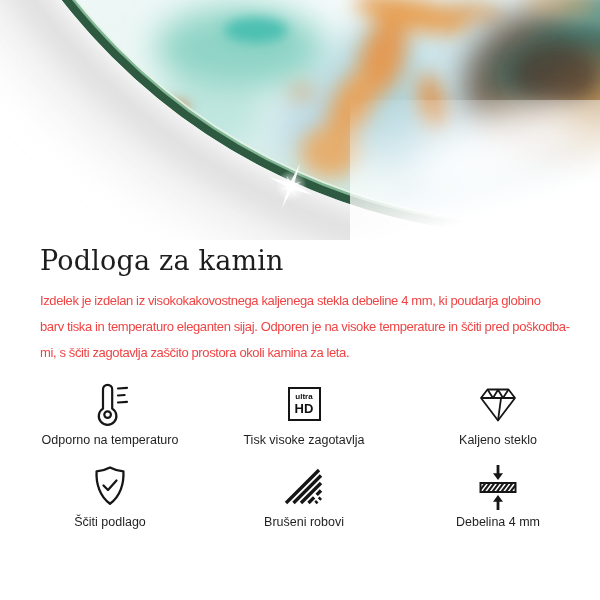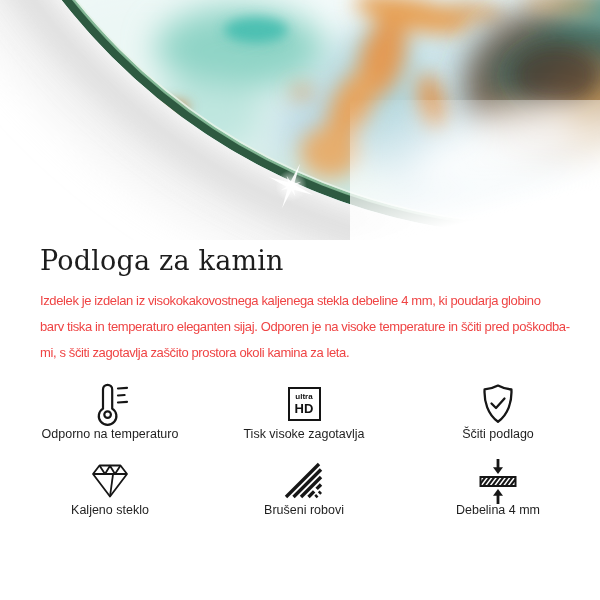--- a/index.html
+++ b/index.html
@@ -15,21 +15,21 @@
   .title span { display:block; }
 
   .desc { margin-top:11px; color:#ef4444; font-size:13px; line-height:26px;
           letter-spacing:-0.38px; white-space:nowrap; }
   .desc div { height:26px; }
 
   .grid { margin:15px 0 0 -27px; width:582px; display:grid;
           grid-template-columns:repeat(3,1fr); row-gap:16px; }
   .cell { display:flex; flex-direction:column; align-items:center; }
   .iconbox { height:46px; display:flex; align-items:center; justify-content:center; }
-  .feature-label { font-size:12.5px; color:#1f1f1f; }
+  .feature-label { margin-top:6px; font-size:12.5px; color:#1f1f1f; }
 
   .hdbox { width:29px; height:30px; border:2.6px solid #141414; border-radius:0;
            display:flex; flex-direction:column; align-items:center; justify-content:center;
            line-height:1; color:#111; background:#fff; }
   .hd-top { font-size:8px; font-weight:700; }
   .hd-bottom { font-size:13px; font-weight:700; margin-top:1px; }
 
   svg.icon { display:block; }
 </style>
 </head>
@@ -172,38 +172,38 @@
           <div class="hdbox">
             <span class="hd-top">ultra</span>
             <span class="hd-bottom">HD</span>
           </div>
         </div>
         <div class="feature-label">Tisk visoke zagotavlja</div>
       </div>
 
       <div class="cell">
         <div class="iconbox">
-          <svg class="icon" width="48" height="48" viewBox="0 0 48 48" fill="none" stroke="#161616" stroke-width="2.3" stroke-linejoin="round" stroke-linecap="round">
-            <path d="M24,5.6 C27.6,7.6 32.4,9 37.4,9.4 C38.1,21.5 34.2,34.6 24,41.8 C13.8,34.6 9.9,21.5 10.6,9.4 C15.6,9 20.4,7.6 24,5.6 Z"></path>
-            <path d="M17.5,23.5 L22,28 L30.5,18.5"></path>
-          </svg>
-        </div>
-        <div class="feature-label">Ščiti podlago</div>
-      </div>
-
-      <div class="cell">
-        <div class="iconbox">
           <svg class="icon" width="48" height="48" viewBox="0 0 48 48" fill="none" stroke="#161616" stroke-width="1.8" stroke-linejoin="round">
             <path d="M13.5,9.5 H34.5 L41,18 L24,40.5 L7,18 Z"></path>
             <path d="M7,18 H41"></path>
             <path d="M13.5,9.5 L19,18 L24,9.8 L29,18 L34.5,9.5"></path>
             <path d="M24,40.5 L27,18.4"></path>
           </svg>
         </div>
         <div class="feature-label">Kaljeno steklo</div>
+      </div>
+
+      <div class="cell">
+        <div class="iconbox">
+          <svg class="icon" width="48" height="48" viewBox="0 0 48 48" fill="none" stroke="#161616" stroke-width="2.3" stroke-linejoin="round" stroke-linecap="round">
+            <path d="M24,5.6 C27.6,7.6 32.4,9 37.4,9.4 C38.1,21.5 34.2,34.6 24,41.8 C13.8,34.6 9.9,21.5 10.6,9.4 C15.6,9 20.4,7.6 24,5.6 Z"></path>
+            <path d="M17.5,23.5 L22,28 L30.5,18.5"></path>
+          </svg>
+        </div>
+        <div class="feature-label">Ščiti podlago</div>
       </div>
 
       <div class="cell">
         <div class="iconbox">
           <svg class="icon" width="48" height="48" viewBox="0 0 48 48" fill="none" stroke="#161616" stroke-width="3.4">
             <line x1="6" y1="41" x2="39" y2="8"></line>
             <line x1="13.5" y1="41" x2="41" y2="13.5"></line>
             <line x1="21" y1="41" x2="41" y2="21"></line>
             <line x1="28.5" y1="41" x2="41" y2="28.5" stroke-dasharray="8 3.5"></line>
             <line x1="35.5" y1="41" x2="41" y2="35.5" stroke-dasharray="2.5 2.5"></line>

